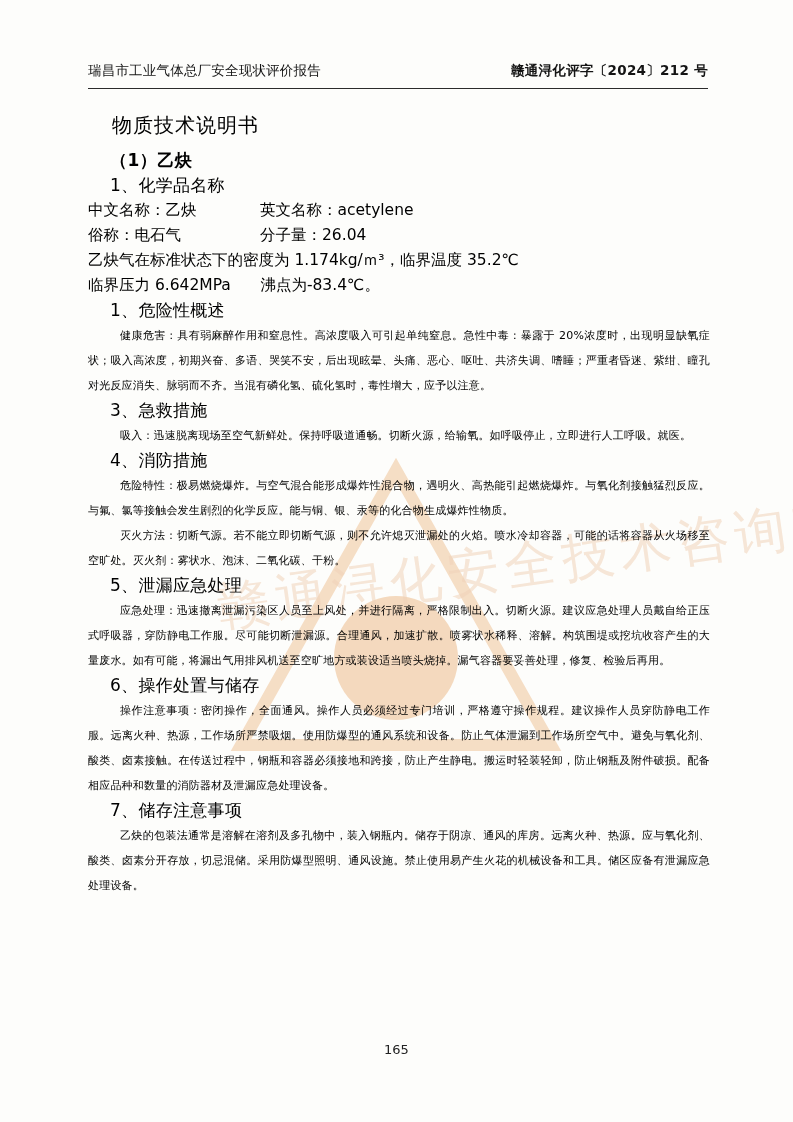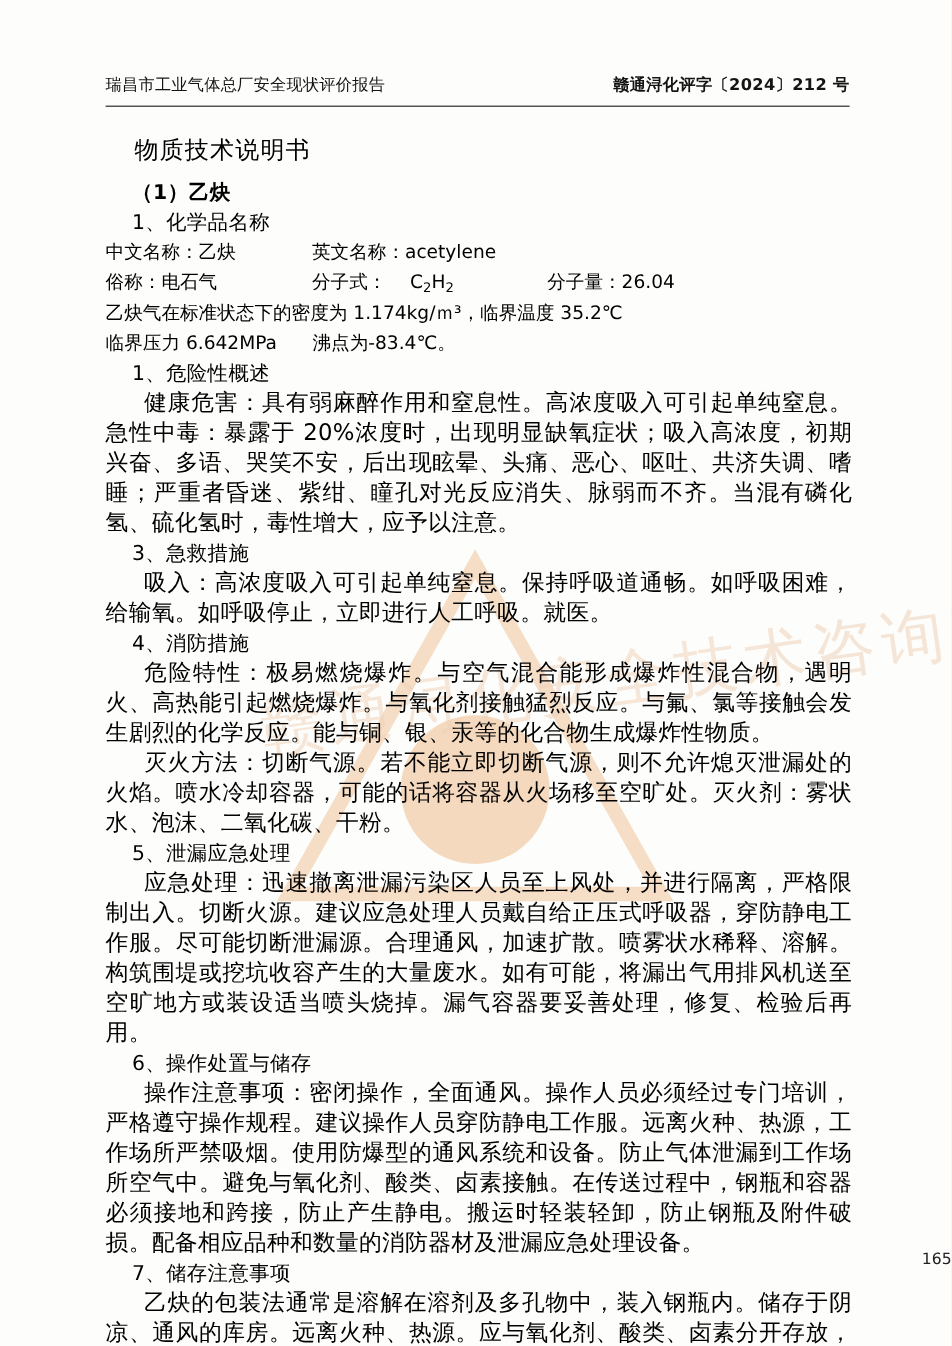--- a/index.html
+++ b/index.html
@@ -88,21 +88,21 @@
     font-weight: 700;
     margin: 2px 0 2px 22px;
     letter-spacing: 0.5px;
   }
   .sub-head {
     font-size: 17px;
     margin: 1px 0 1px 22px;
     letter-spacing: 0.3px;
   }
   p.para {
-    font-size: 19px;
+    font-size: 11px;
     line-height: 25px;
     margin: 0;
     text-align: justify;
     letter-spacing: 0.2px;
   }
   p.indent { text-indent: 32px; }
   .line-row {
     font-size: 15.5px;
     line-height: 25px;
     display: block;
@@ -115,21 +115,21 @@
   }
   .kv .c1 { width: 172px; }
   .kv .c2 { width: 196px; }
   .kv .c3 { flex: 1; }
   sub { font-size: 11px; vertical-align: baseline; position: relative; top: 3px; }
   .pagenum {
     position: absolute;
     left: 0;
     top: 1042px;
     width: 793px;
-    text-align: right;
+    text-align: center;
     font-size: 13px;
     color: #222;
   }
 </style>
 </head>
 <body>
 
 <div class="page">
   <div class="page-inner">
 
@@ -156,32 +156,31 @@
       <div class="sub-head">1、化学品名称</div>
 
       <div class="kv">
         <span class="c1">中文名称：乙炔</span>
         <span class="c2">英文名称：acetylene</span>
         <span class="c3"></span>
       </div>
 
       <div class="kv">
         <span class="c1">俗称：电石气</span>
-        <span class="c2"><span>分子式：</span>&nbsp;&nbsp;&nbsp;&nbsp;<span>C</span><sub>2</sub><span>H</span><sub>2</sub></span>
         <span class="c3">分子量：26.04</span>
       </div>
 
       <div class="line-row">乙炔气在标准状态下的密度为 1.174kg/ｍ³，临界温度 35.2℃</div>
       <div class="line-row">临界压力 6.642MPa      沸点为-83.4℃。</div>
 
       <div class="sub-head">1、危险性概述</div>
       <p class="para indent">健康危害：具有弱麻醉作用和窒息性。高浓度吸入可引起单纯窒息。急性中毒：暴露于 20%浓度时，出现明显缺氧症状；吸入高浓度，初期兴奋、多语、哭笑不安，后出现眩晕、头痛、恶心、呕吐、共济失调、嗜睡；严重者昏迷、紫绀、瞳孔对光反应消失、脉弱而不齐。当混有磷化氢、硫化氢时，毒性增大，应予以注意。</p>
 
       <div class="sub-head">3、急救措施</div>
-      <p class="para indent">吸入：高浓度吸入可引起单纯窒息。保持呼吸道通畅。如呼吸困难，给输氧。如呼吸停止，立即进行人工呼吸。就医。</p>
+      <p class="para indent">吸入：迅速脱离现场至空气新鲜处。保持呼吸道通畅。切断火源，给输氧。如呼吸停止，立即进行人工呼吸。就医。</p>
 
       <div class="sub-head">4、消防措施</div>
       <p class="para indent">危险特性：极易燃烧爆炸。与空气混合能形成爆炸性混合物，遇明火、高热能引起燃烧爆炸。与氧化剂接触猛烈反应。与氟、氯等接触会发生剧烈的化学反应。能与铜、银、汞等的化合物生成爆炸性物质。</p>
       <p class="para indent">灭火方法：切断气源。若不能立即切断气源，则不允许熄灭泄漏处的火焰。喷水冷却容器，可能的话将容器从火场移至空旷处。灭火剂：雾状水、泡沫、二氧化碳、干粉。</p>
 
       <div class="sub-head">5、泄漏应急处理</div>
       <p class="para indent">应急处理：迅速撤离泄漏污染区人员至上风处，并进行隔离，严格限制出入。切断火源。建议应急处理人员戴自给正压式呼吸器，穿防静电工作服。尽可能切断泄漏源。合理通风，加速扩散。喷雾状水稀释、溶解。构筑围堤或挖坑收容产生的大量废水。如有可能，将漏出气用排风机送至空旷地方或装设适当喷头烧掉。漏气容器要妥善处理，修复、检验后再用。</p>
 
       <div class="sub-head">6、操作处置与储存</div>
       <p class="para indent">操作注意事项：密闭操作，全面通风。操作人员必须经过专门培训，严格遵守操作规程。建议操作人员穿防静电工作服。远离火种、热源，工作场所严禁吸烟。使用防爆型的通风系统和设备。防止气体泄漏到工作场所空气中。避免与氧化剂、酸类、卤素接触。在传送过程中，钢瓶和容器必须接地和跨接，防止产生静电。搬运时轻装轻卸，防止钢瓶及附件破损。配备相应品种和数量的消防器材及泄漏应急处理设备。</p>

